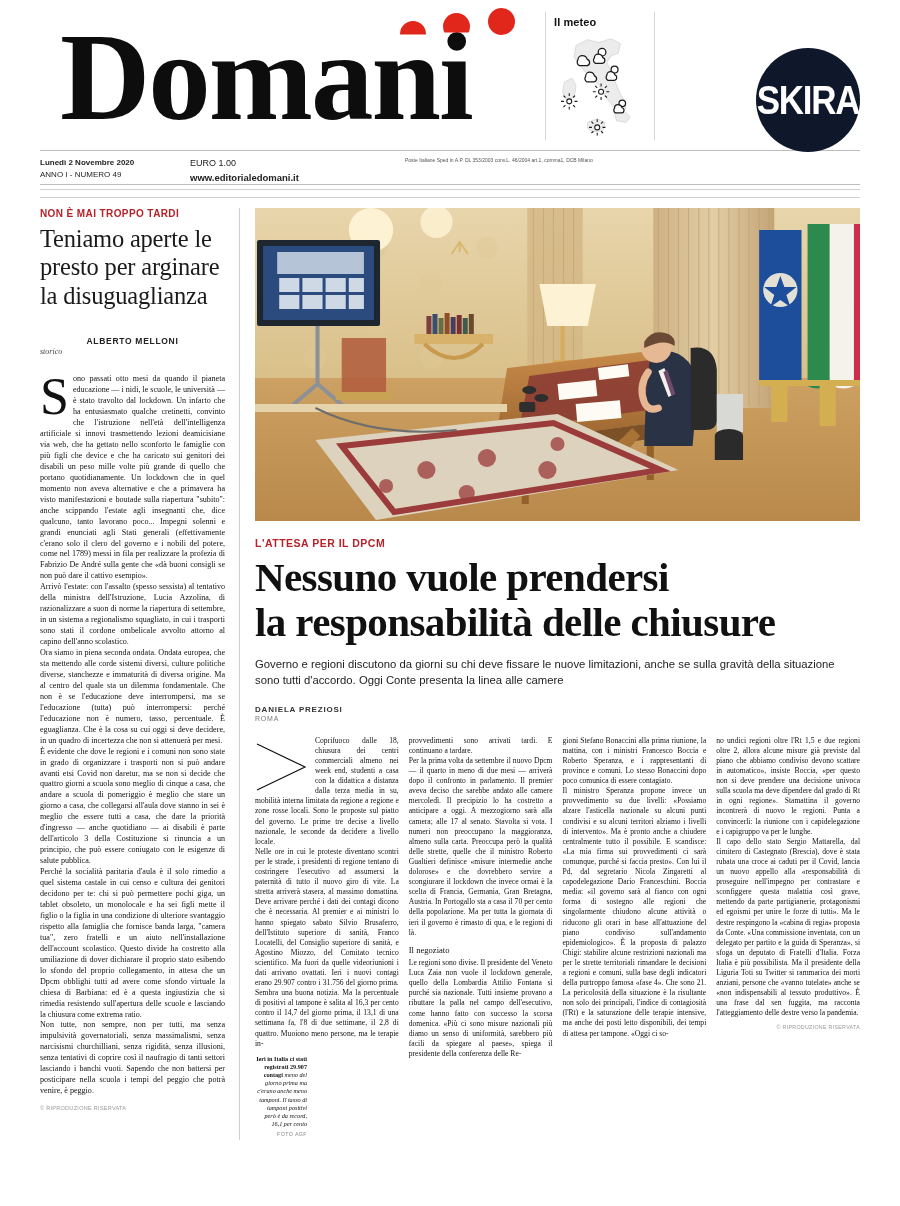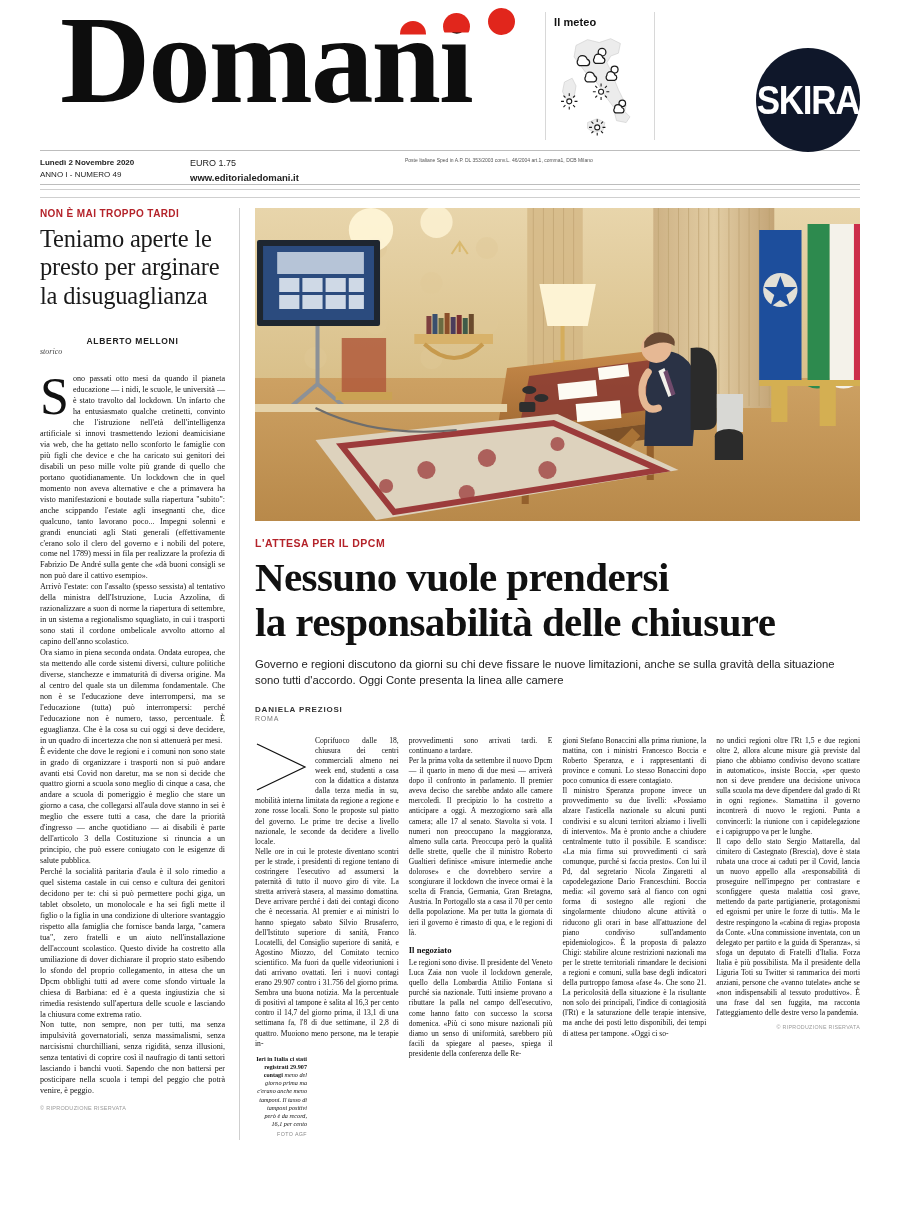--- a/index.html
+++ b/index.html
@@ -20,21 +20,21 @@
   
   .masthead{
     position:relative;
     height:150px;
     display:flex;
     align-items:flex-start;
   }
   .logo-wrap{
     position:relative;
     width:520px;
-    padding-top:0;
+    padding-top:17px;
   }
   .logo{
     font-family:"Liberation Serif", serif;
     font-weight:700;
     font-size:125px;
     line-height:0.96;
     letter-spacing:-2px;
     color:#0d0d0d;
     margin:0;
     padding-left:20px;
@@ -157,21 +157,21 @@
   }
   .art-col{
     flex:1;
     font-family:"Liberation Serif",serif;
     font-size:7.6px;line-height:1.33;
     text-align:justify;color:#111;
     hyphens:auto;
   }
   .art-col p{margin:0;}
   .art-col .subhead{
-    font-weight:700;font-size:8.6px;margin:7px 0 2px 0;
+    font-weight:400;font-size:8.6px;margin:7px 0 2px 0;
     font-family:"Liberation Serif",serif;
   }
   .arrow-box{
     position:relative;float:left;width:56px;height:58px;margin:2px 4px 0 0;
   }
   .arrow-box svg{width:56px;height:58px;display:block;}
 
   .caption-box{
     width:52px;float:left;margin:6px 7px 2px 0;
     font-family:"Liberation Serif",serif;
@@ -253,21 +253,21 @@
     </div>
   </div>
 
   <div class="rule-top"></div>
   <div class="infobar">
     <div class="info-date">
       <div class="b">Lunedì 2 Novembre 2020</div>
       <div>ANNO I - NUMERO 49</div>
     </div>
     <div class="info-price">
-      <div>EURO 1.75</div>
+      <div>EURO 1.00</div>
       <div class="b">www.editorialedomani.it</div>
     </div>
     <div class="info-post">Poste Italiane Sped in A.P. DL 353/2003 conv.L. 46/2004 art.1, comma1, DCB Milano</div>
   </div>
   <div class="double-rule"></div>
 
   <div class="content">
 
     <div class="col-left">
       <div class="kicker">NON È MAI TROPPO TARDI</div>

